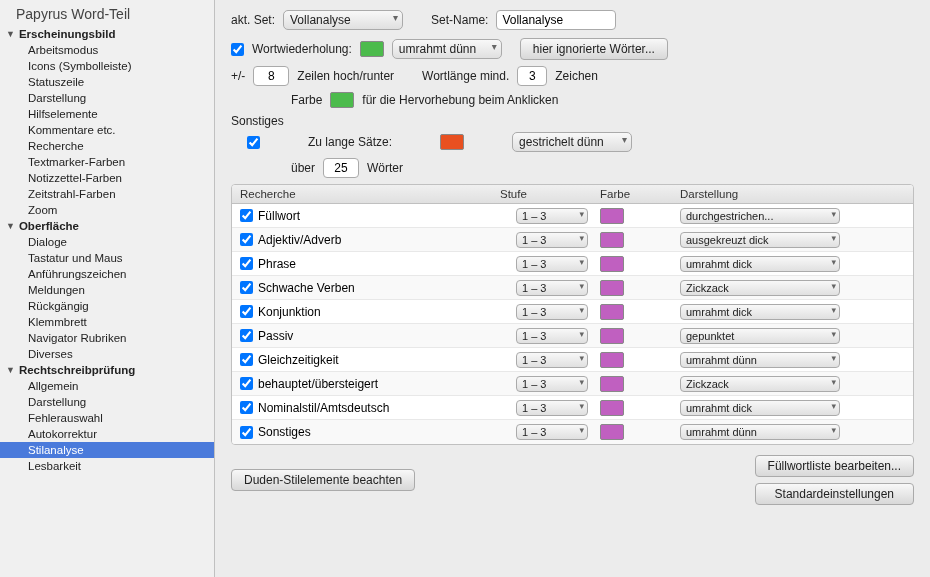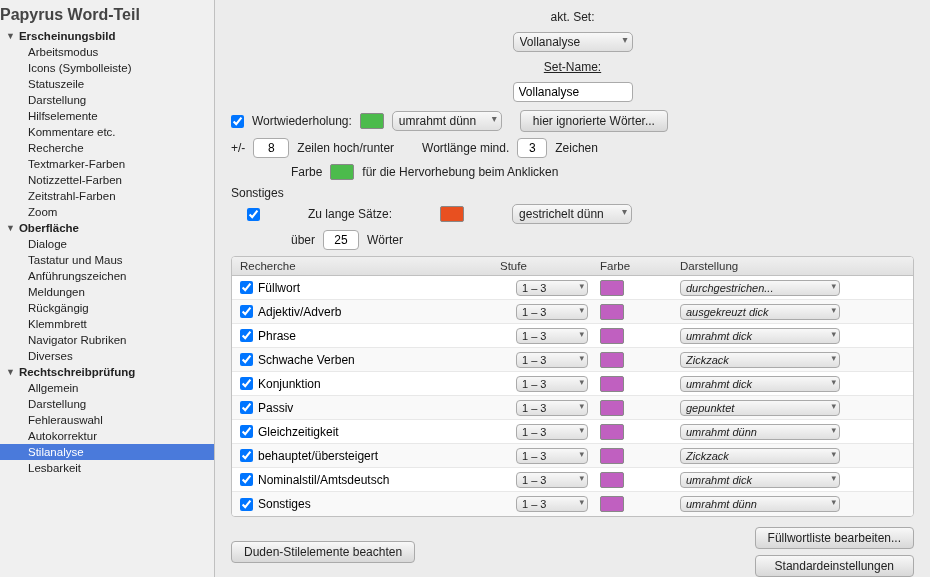--- a/index.html
+++ b/index.html
@@ -218,21 +218,20 @@
       appearance: none;
       -webkit-appearance: none;
       background: linear-gradient(to bottom, #f8f8f8, #e0e0e0);
       border: 1px solid #aaa;
       border-radius: 4px;
       padding: 1px 18px 1px 5px;
       font-size: 11px;
       cursor: pointer;
       color: #222;
       width: 160px;
-      font-style: italic;
     }
     .darst-select-wrapper {
       position: relative;
       display: inline-block;
     }
     .darst-select-wrapper::after {
       content: "▾";
       position: absolute;
       right: 4px;
       top: 1px;
@@ -252,21 +251,21 @@
       display: flex;
       flex-direction: column;
       gap: 6px;
       margin-left: auto;
     }
   </style>
 </head>
 <body>
 
 <nav class="sidebar">
-  <div class="sidebar-item" style="padding-left:0; font-weight:bold; font-size:16px; color:#444; margin-bottom:2px;">
+  <div class="sidebar-item" style="padding-left:16px; font-weight:normal; font-size:14px; color:#444; margin-bottom:2px;">
     <span>Papyrus Word-Teil</span>
   </div>
 
   <div id="sidebar-content">
       <div class="sidebar-group-header">
         <span class="triangle">▼</span>
         <span>Erscheinungsbild</span>
       </div>
       <div class="sidebar-item">Arbeitsmodus</div>
       <div class="sidebar-item">Icons (Symbolleiste)</div>
@@ -299,28 +298,28 @@
       <div class="sidebar-item">Darstellung</div>
       <div class="sidebar-item">Fehlerauswahl</div>
       <div class="sidebar-item">Autokorrektur</div>
       <div class="sidebar-item selected">Stilanalyse</div>
       <div class="sidebar-item">Lesbarkeit</div>
     </div>
 </nav>
 
 <main class="main">
 
-  <div class="row" style="margin-bottom:8px;flex-direction:column;">
+  <div class="row" style="margin-bottom:8px;">
     <span class="label-text">akt. Set:</span>
     <div class="select-wrapper">
       <select class="select-box">
         <option>Vollanalyse</option>
       </select>
     </div>
-    <span class="label-text" style="text-decoration:underline;">Set-Name:</span>
+    <span class="label-text" style="margin-left:20px;">Set-Name:</span>
     <input type="text" class="text-input" style="width: 120px;" id="set-name-input" value="Vollanalyse">
   </div>
 
   <div class="row">
     <input type="checkbox" checked="" style="">
     <span class="label-text">Wortwiederholung:</span>
     <span class="color-swatch" id="ww-color" style="background: rgb(76, 187, 76);"></span>
     <div class="select-wrapper">
       <select class="select-box" style="min-width:110px;">
         <option>umrahmt dünn</option>

